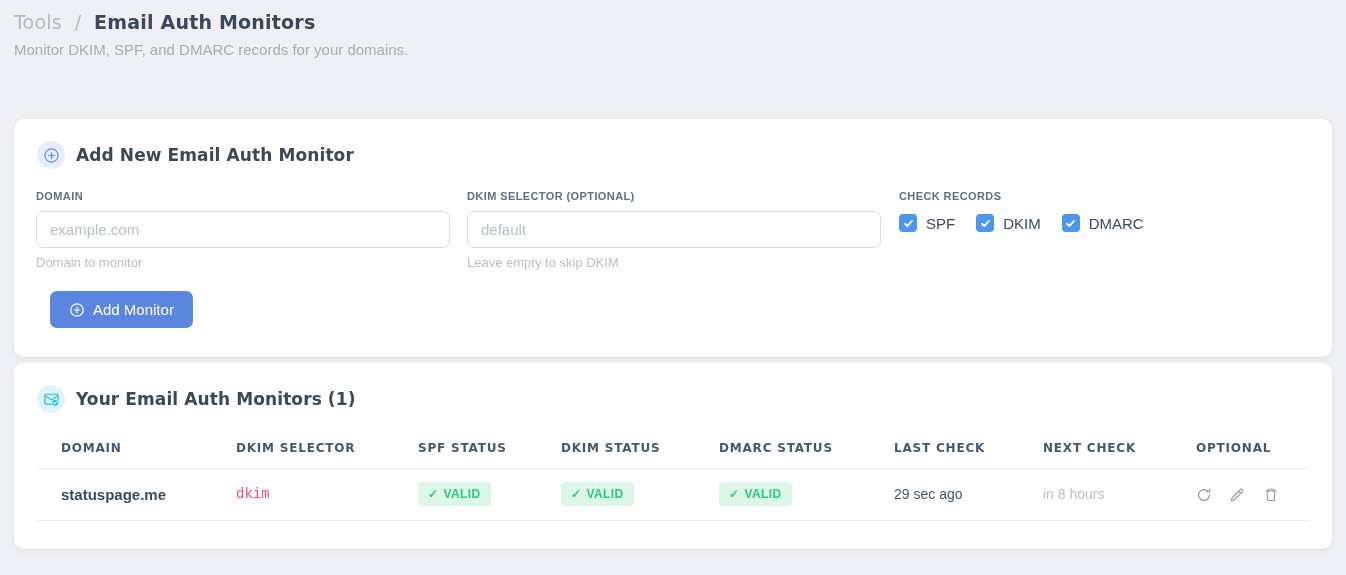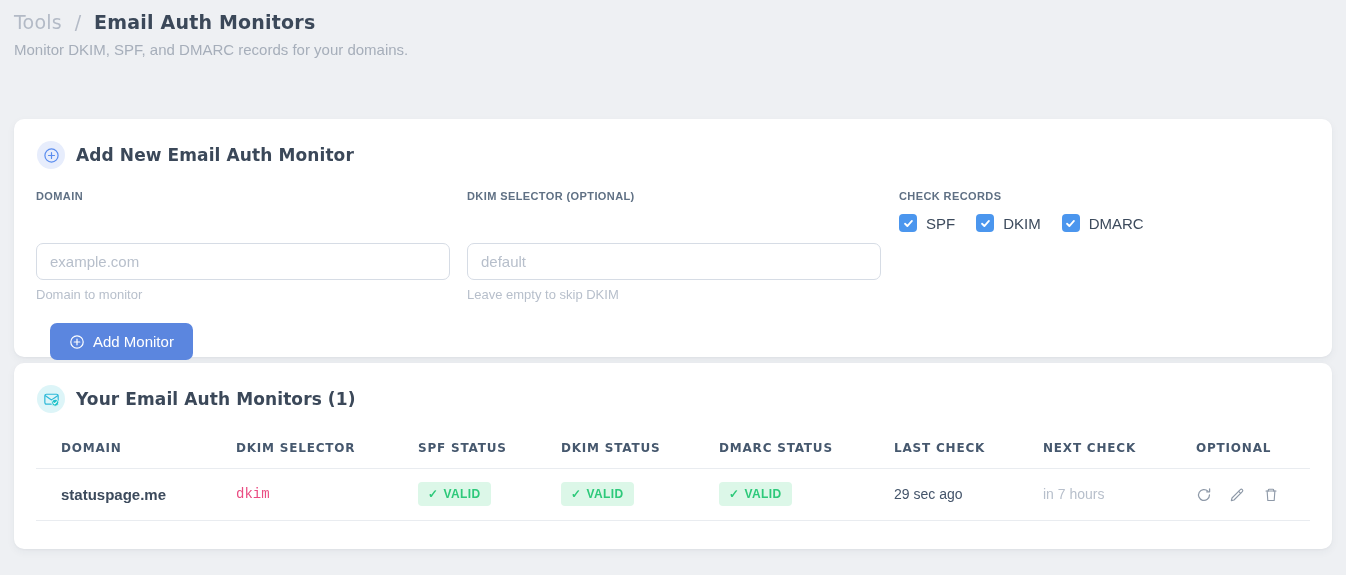--- a/index.html
+++ b/index.html
@@ -42,21 +42,20 @@
   .form-col { width: 414px; margin-right: 17px; }
   .form-col-checks { width: auto; margin-left: 1px; }
   .field-label {
     font-size: 11px; font-weight: 700; color: #5f7084;
     letter-spacing: .4px; margin-bottom: 9px;
   }
   .text-input {
     width: 100%; height: 37px; border: 1px solid #d6dce5; border-radius: 7px;
     padding: 0 13px; font-size: 15px; color: #3c4a5c; background: #fff; outline: none;
     font-family: "Liberation Sans", sans-serif;
-    margin-top: 32px;
   }
   .text-input::placeholder { color: #b7bfcb; opacity: 1; }
   .field-hint { margin-top: 7px; font-size: 13px; color: #b7bfcb; }
 
   .checks-row { display: flex; align-items: center; gap: 21px; margin-top: 12px; justify-content: flex-end; }
   .check-item { display: flex; align-items: center; gap: 9px; cursor: pointer; }
   .checkbox {
     width: 18px; height: 18px; border-radius: 4px; background: #4b96ee;
     display: flex; align-items: center; justify-content: center;
   }
@@ -225,21 +224,21 @@
             <span>VALID</span>
           </span>
         </td>
         <td>
           <span class="badge-valid">
             <span>✓</span>
             <span>VALID</span>
           </span>
         </td>
         <td class="cell-last">29 sec ago</td>
-        <td class="cell-next">in 7 hours</td>
+        <td class="cell-next">in 8 hours</td>
         <td class="actions-cell">
           <button class="icon-btn" title="">
             <svg width="16" height="16" viewBox="0 0 24 24" fill="none" stroke="currentColor" stroke-width="1.9" stroke-linecap="round" stroke-linejoin="round">
               <path d="M20.2 12a8.2 8.2 0 1 1-2.4-5.8"></path>
               <path d="M20.4 2.8v4.4h-4.4"></path>
             </svg>
           </button>
           <button class="icon-btn" title="">
             <svg width="16" height="16" viewBox="0 0 24 24" fill="none" stroke="currentColor" stroke-width="1.7" stroke-linecap="round" stroke-linejoin="round">
               <path d="M3.5 20.5l1-4L17 4a2.1 2.1 0 0 1 3 3L7.5 19.5l-4 1z"></path>

